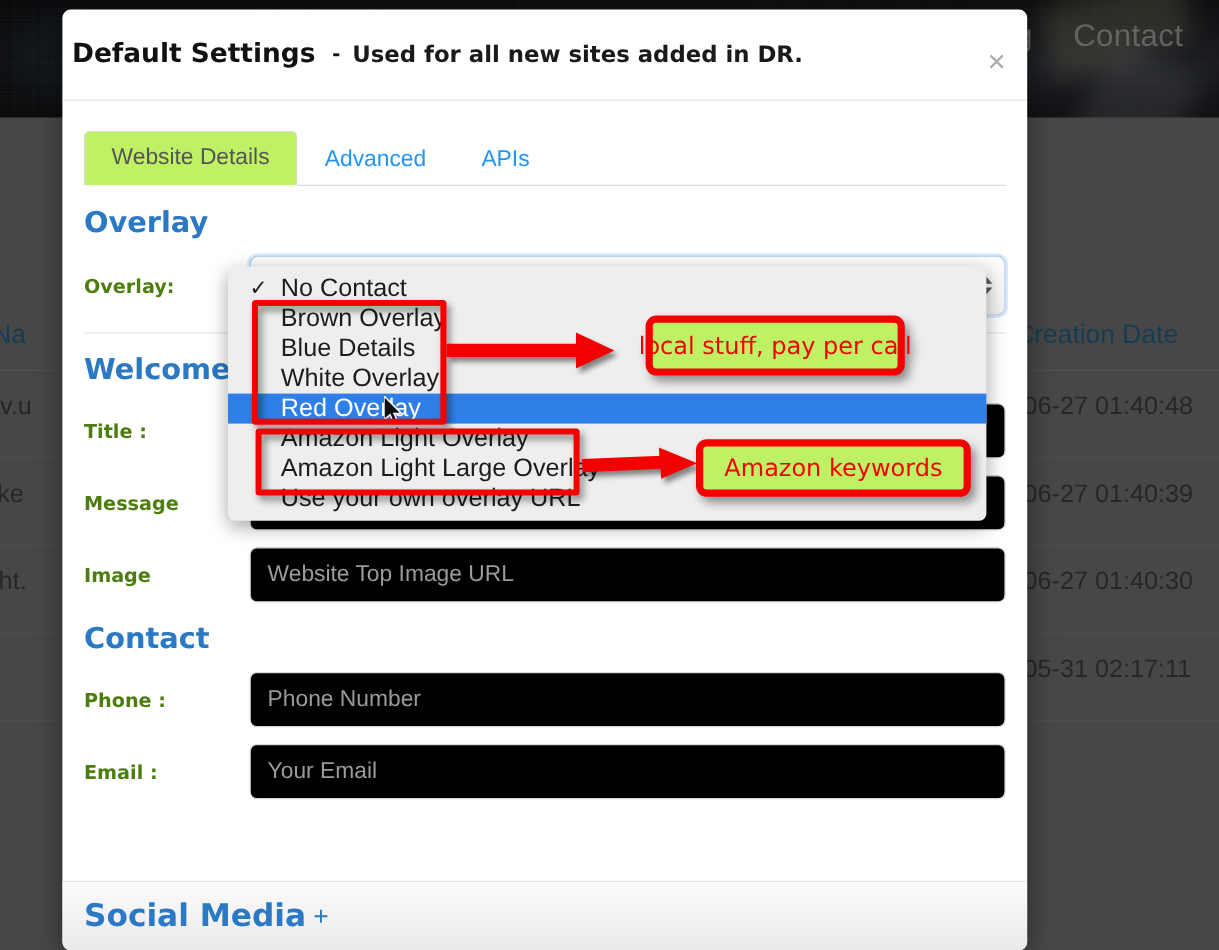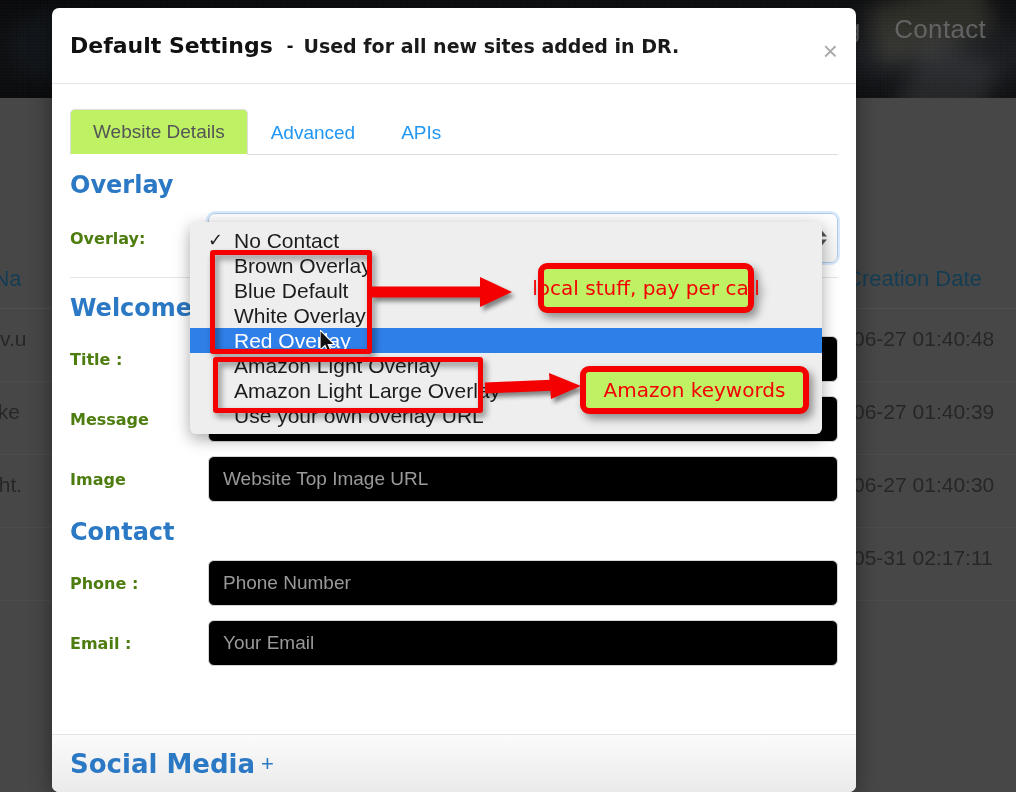--- a/index.html
+++ b/index.html
@@ -48,21 +48,21 @@
 
   
   #modal{
     position:absolute;left:52px;top:8px;width:804px;height:784px;
     background:#fff;border-radius:7px;
     box-shadow:0 5px 22px rgba(0,0,0,.42);
     overflow:hidden;
   }
   #modal-header{
     position:relative;height:76px;border-bottom:1px solid #e6e6e6;
-    display:flex;align-items:center;padding:0 18px 0 18px;box-sizing:border-box;
+    display:flex;align-items:center;padding:0 18px 0 8px;box-sizing:border-box;
   }
   #modal-title{font-size:22px;font-weight:bold;color:#111;font-family:"DejaVu Sans",sans-serif;}
   #modal-dash{font-size:20px;color:#111;margin:0 10px 0 14px;font-weight:bold;}
   #modal-sub{font-size:19px;font-weight:bold;color:#1a1a1a;font-family:"DejaVu Sans",sans-serif;}
   #modal-close{
     position:absolute;right:18px;top:30px;font-size:26px;color:#aaa;
     cursor:pointer;line-height:1;font-family:"Liberation Sans",sans-serif;
   }
 
   #modal-body{position:relative;padding:22px 18px 0 18px;}
@@ -262,21 +262,21 @@
 
 <div id="dropdown">
   <div class="dd-item">
     <span class="tick">✓</span>
     <span>No Contact</span>
   </div>
   <div class="dd-item">
     <span>Brown Overlay</span>
   </div>
   <div class="dd-item">
-    <span>Blue Default</span>
+    <span>Blue Details</span>
   </div>
   <div class="dd-item">
     <span>White Overlay</span>
   </div>
   <div class="dd-item selected">
     <span>Red Overlay</span>
   </div>
   <div class="dd-item">
     <span>Amazon Light Overlay</span>
   </div>

